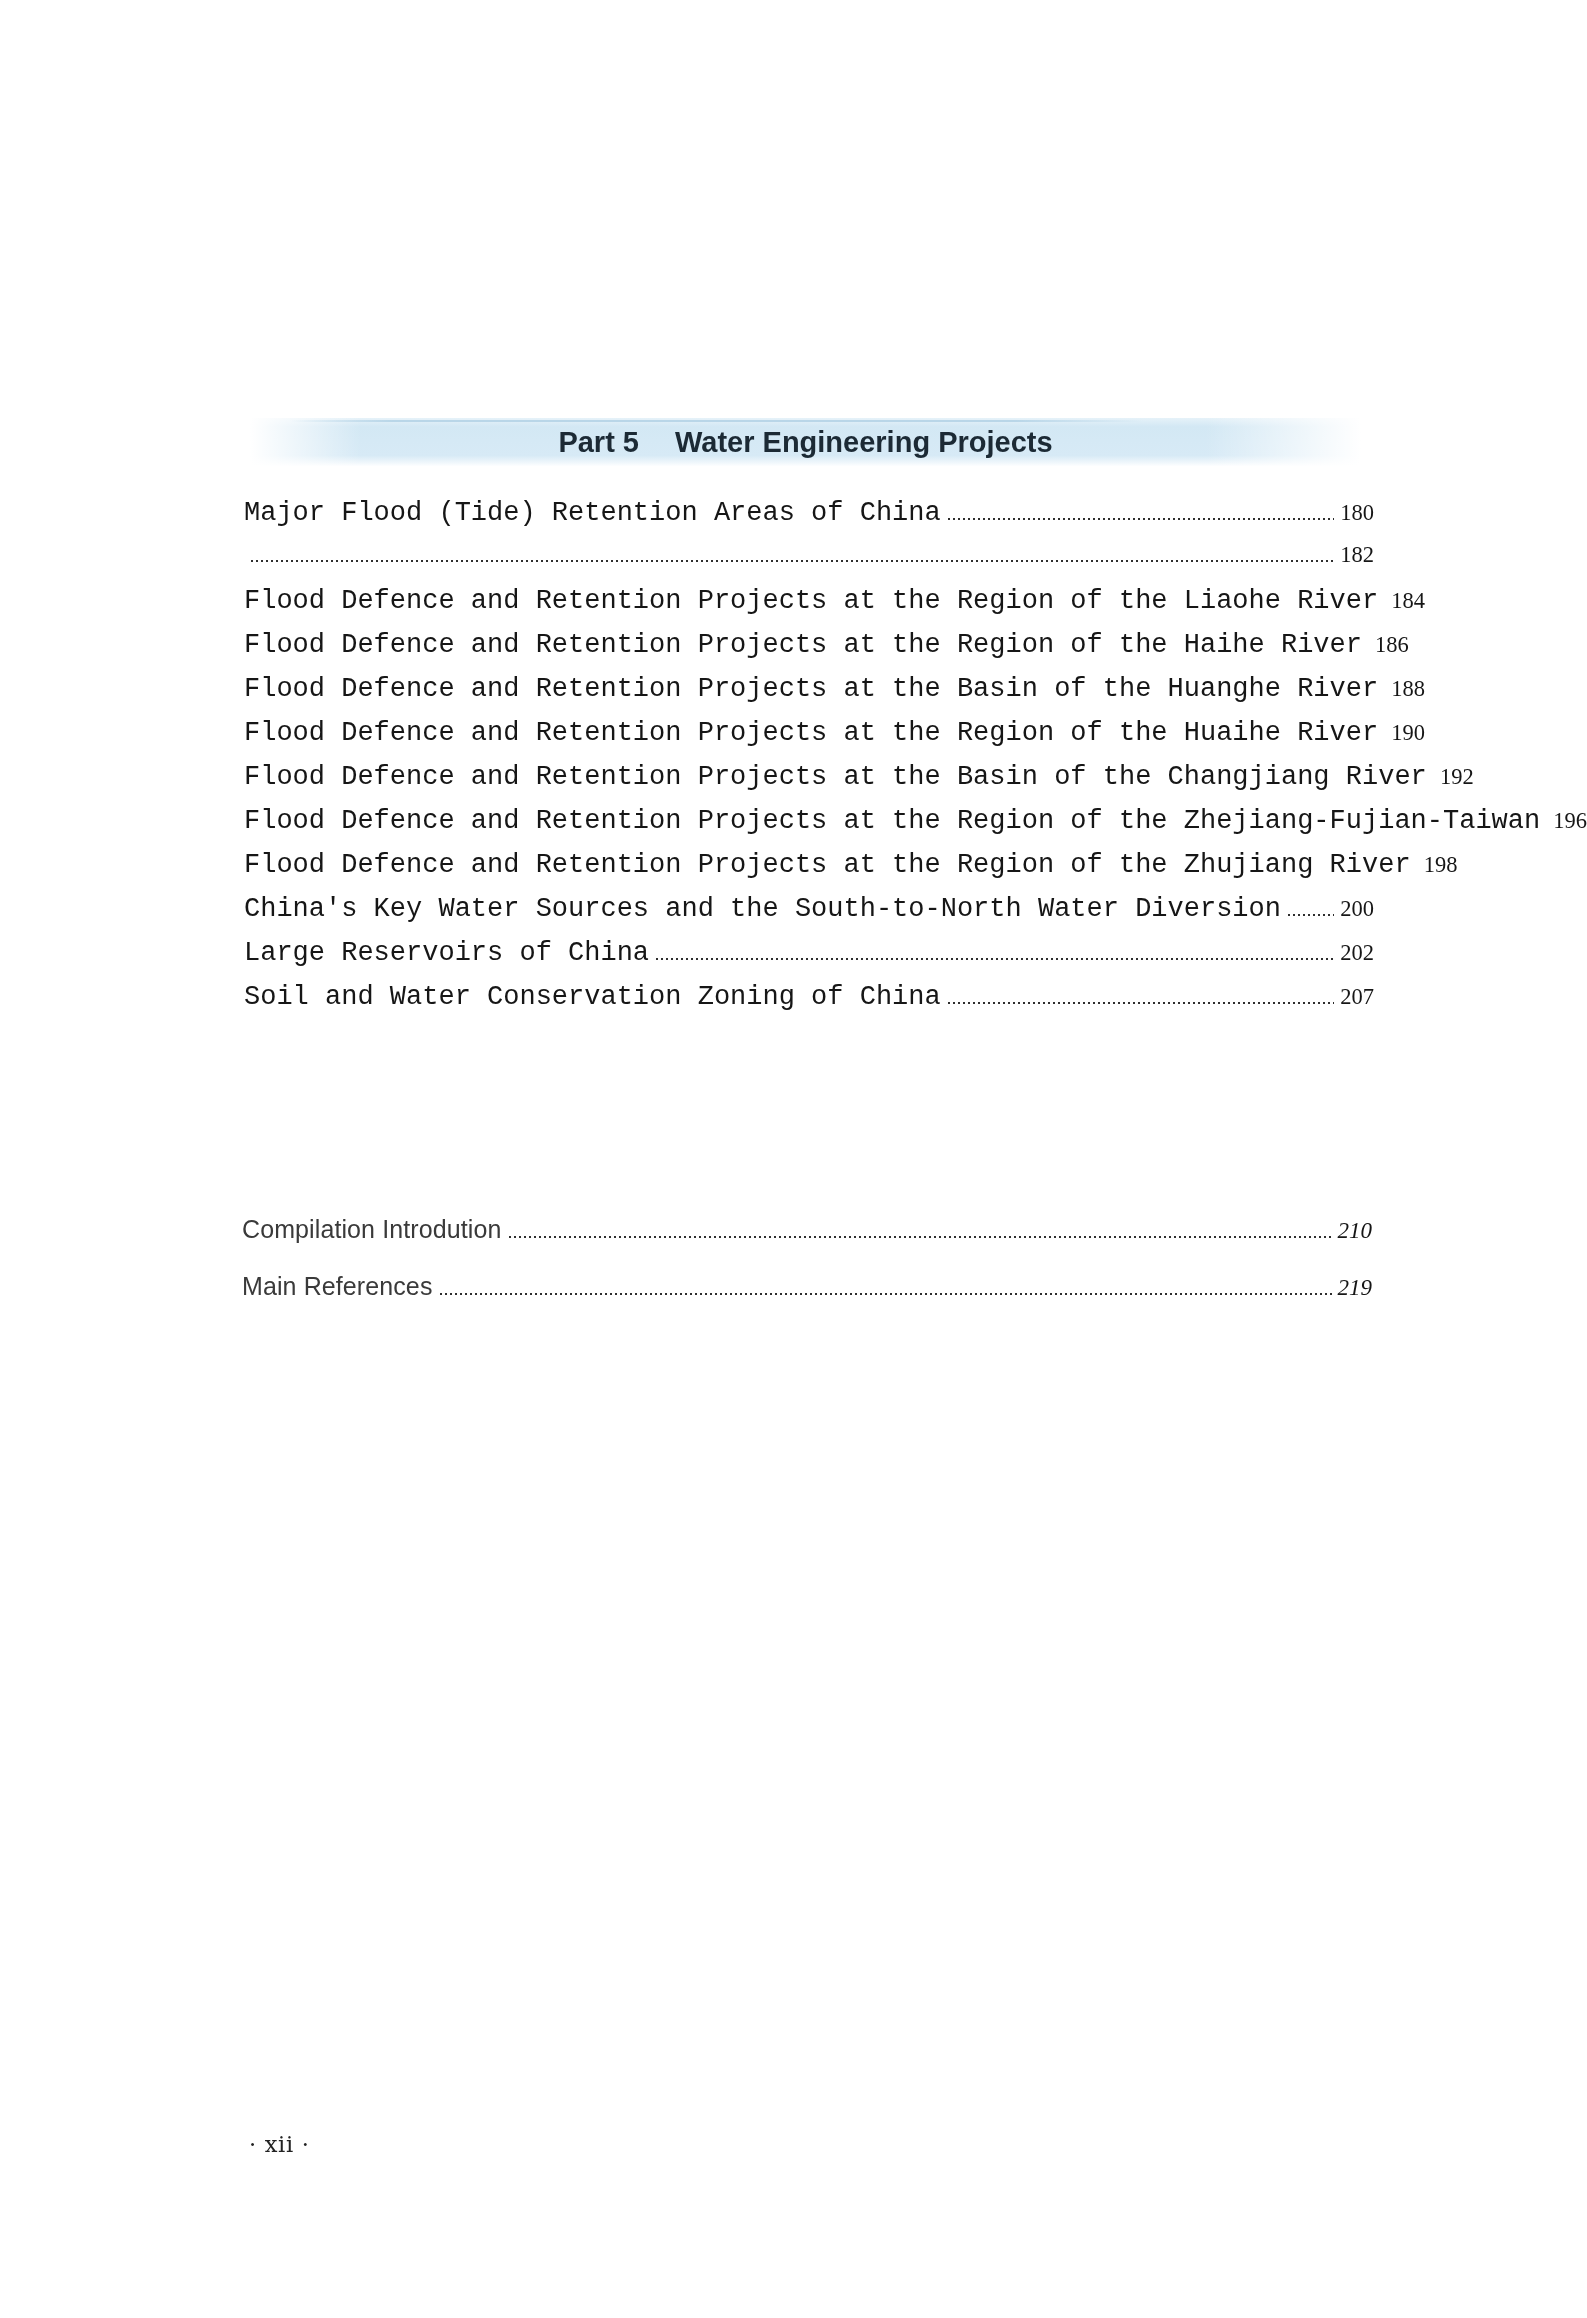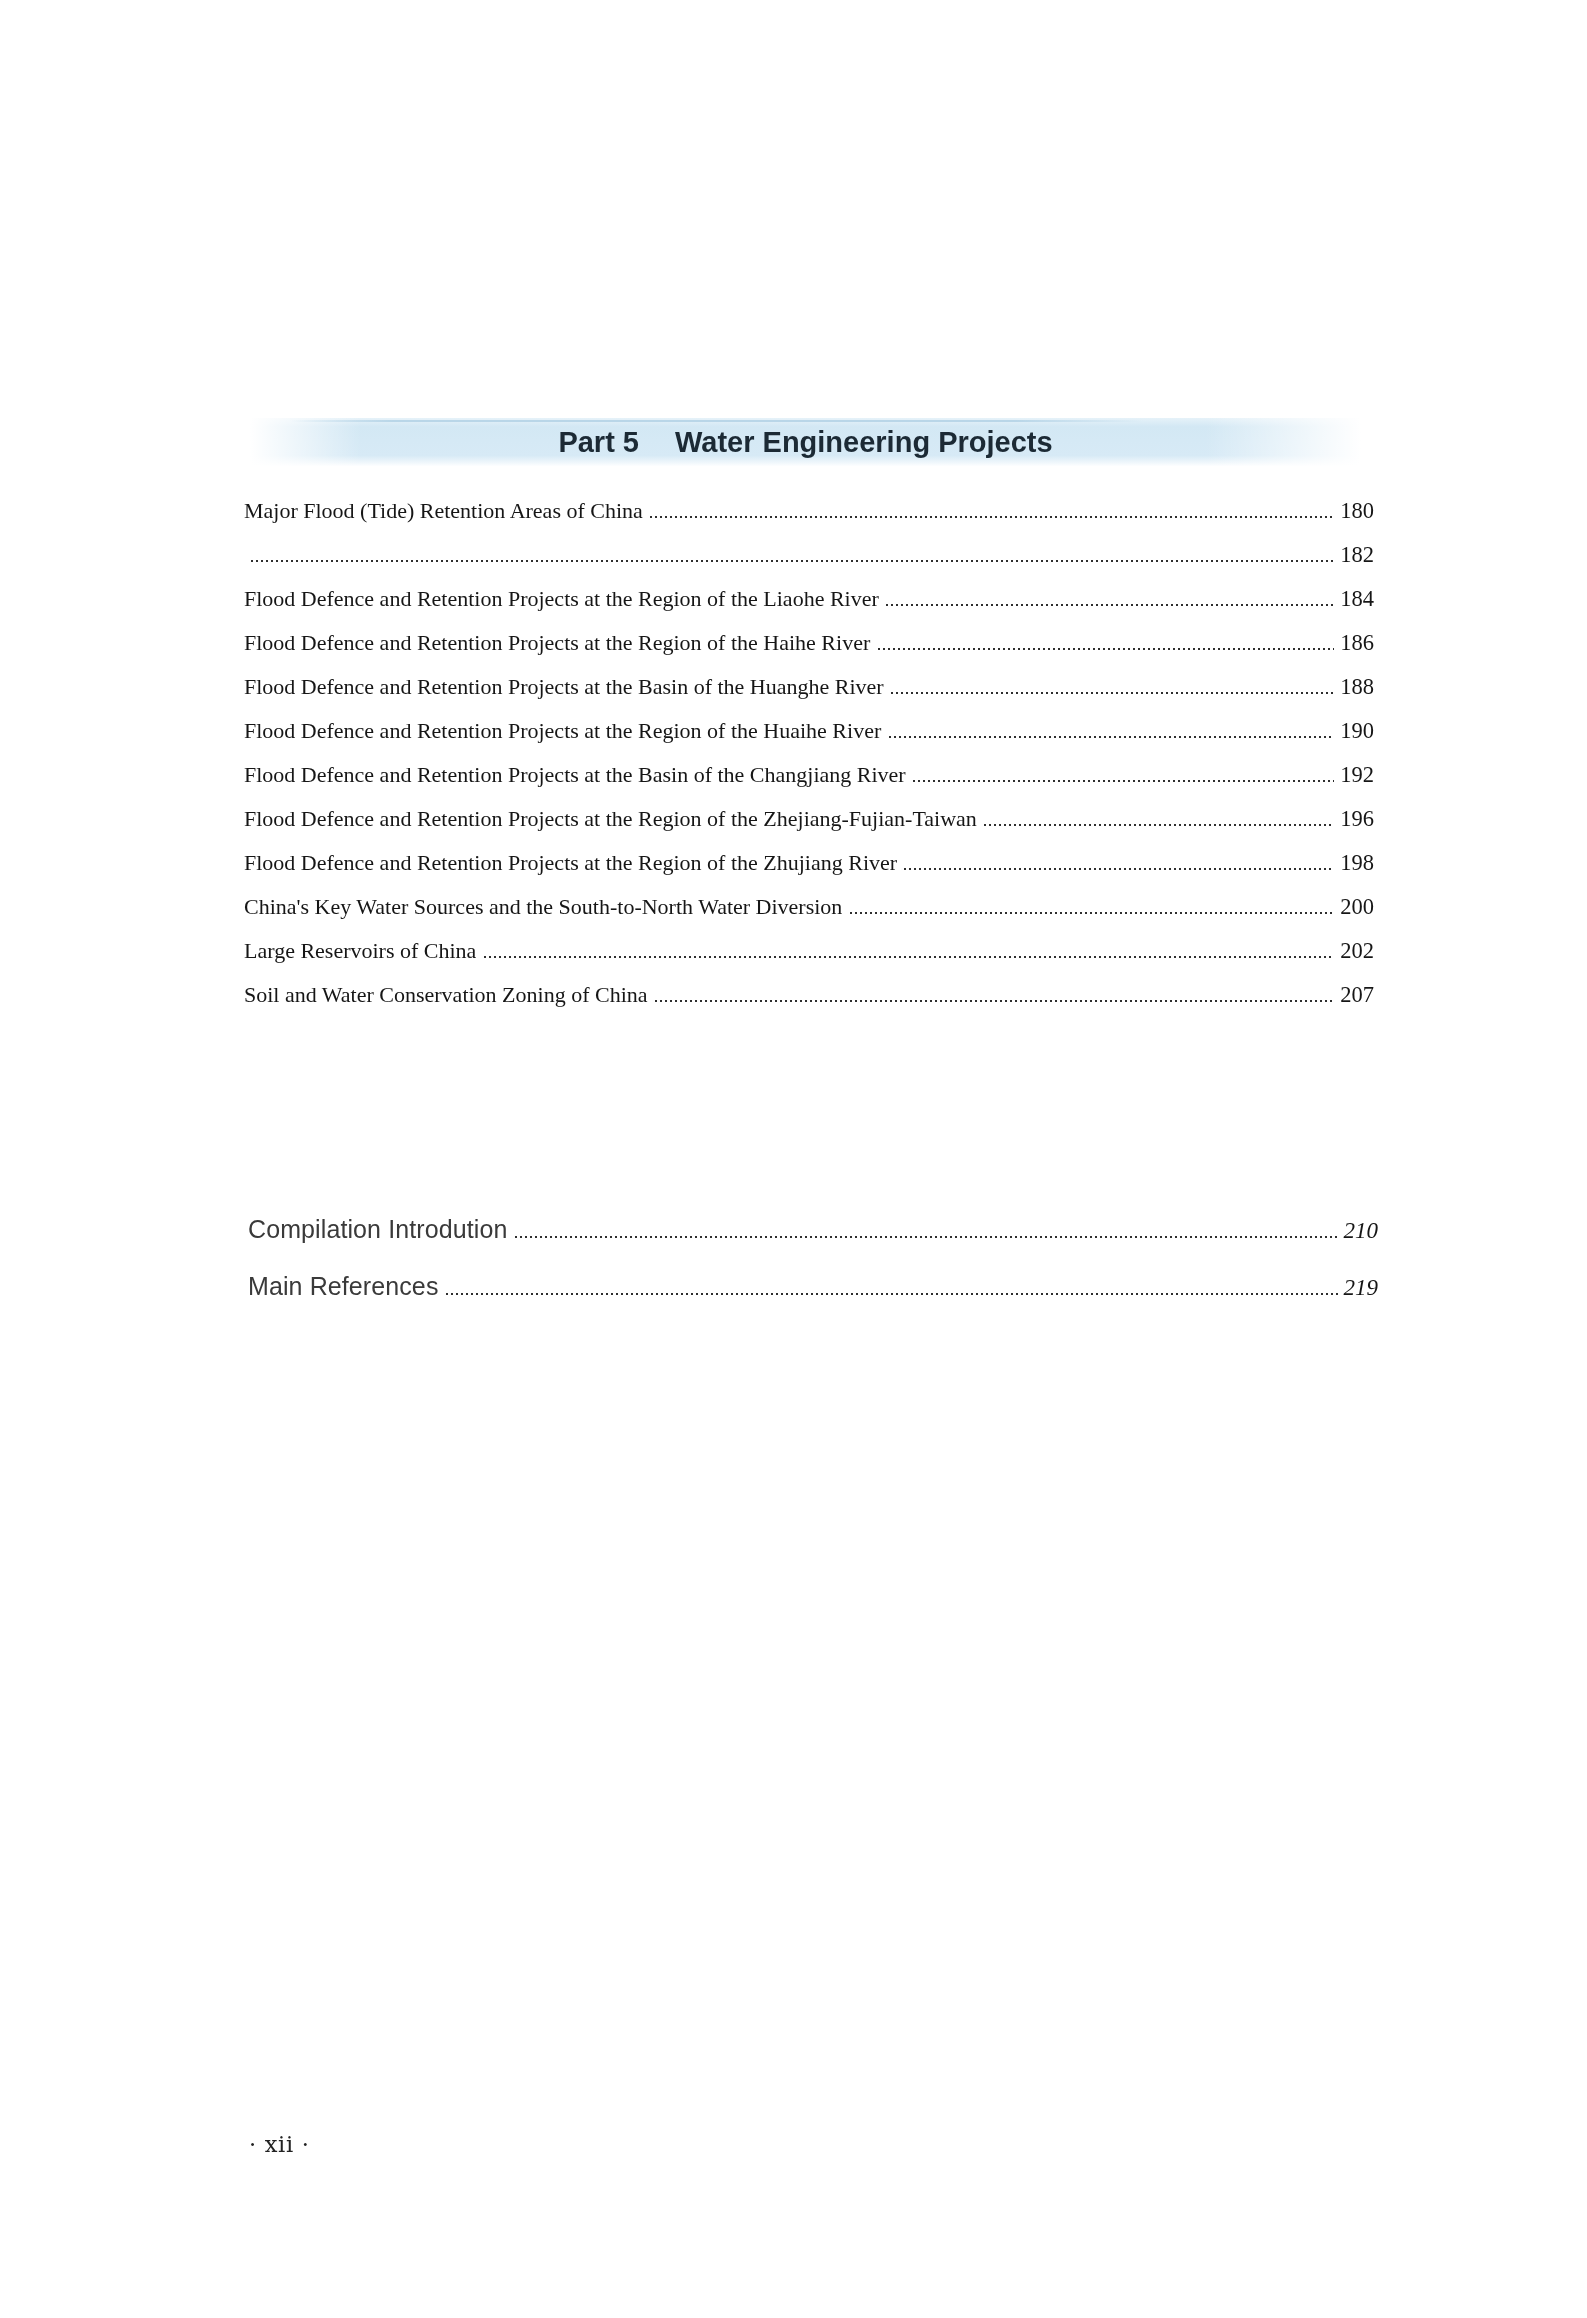--- a/index.html
+++ b/index.html
@@ -30,33 +30,34 @@
     display: flex; gap: 36px;
     font-family: Liberation Sans, sans-serif;
     font-weight: bold;
     font-size: 29px;
     color: var(--title-text, #1c2a35);
     position: relative;
   }
 
   
   .toc-list { position: absolute; left: 244px; top: 492px; width: 1130px; }
-  .back-list { position: absolute; left: 248px; top: 1209px; width: 1130px; }
+  .back-list { position: absolute; left: 242px; top: 1209px; width: 1130px; }
 
   .toc-row {
     display: flex; align-items: baseline;
     height: 44px; padding-top: 8px; box-sizing: border-box;
   }
   .back-list .toc-row { height: 57px; }
 
   .toc-title {
-    font-size: 22px; line-height: 1;
+    font-size: 27px; line-height: 1;
     color: var(--entry-text, #161616);
     white-space: pre;
     flex: 0 0 auto;
+    font-family: Liberation Mono, monospace;
   }
   .back-row .toc-title {
     font-family: "Liberation Sans", sans-serif;
     font-size: 25px;
     color: var(--back-text, #3a3a3a);
     letter-spacing: 0.1px;
   }
 
   .leader {
     flex: 1 1 auto;

